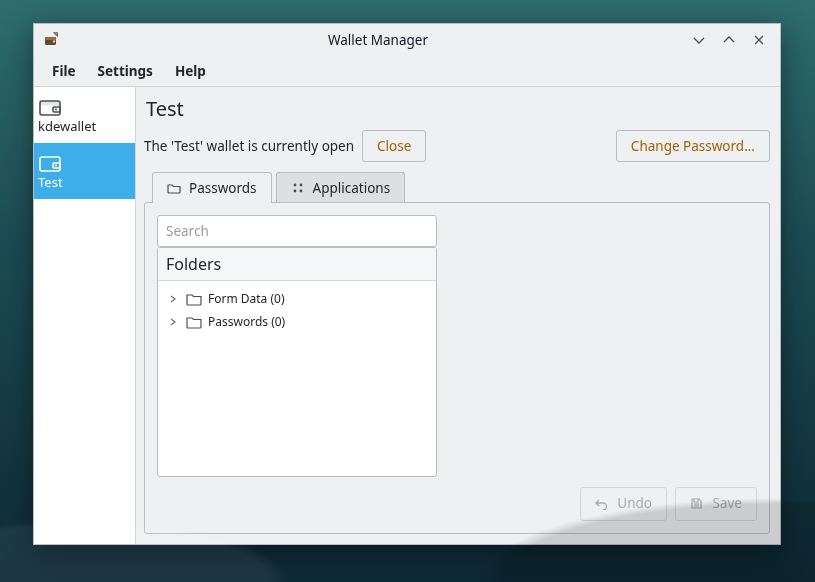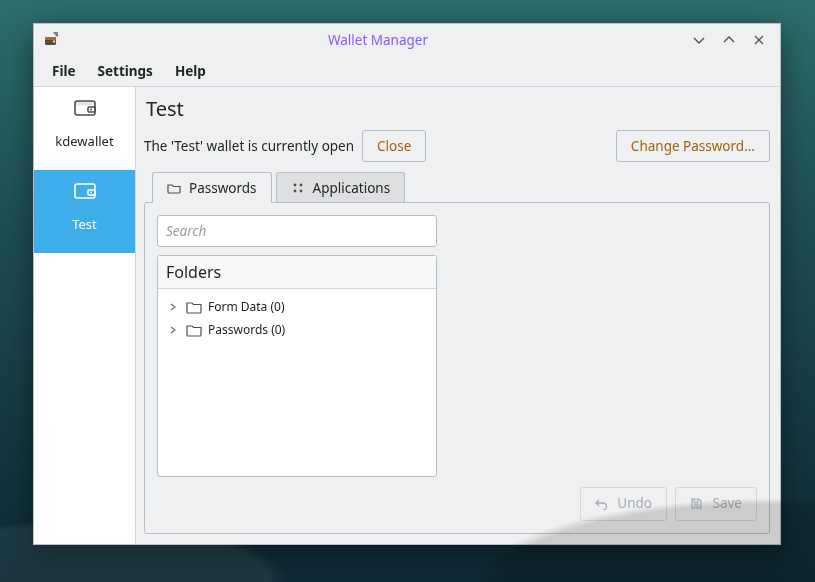--- a/index.html
+++ b/index.html
@@ -44,21 +44,21 @@
   .titlebar .app-icon{
     width:18px;height:18px;
     display:inline-flex;align-items:center;justify-content:center;
     margin-right:6px;
   }
   .titlebar .app-icon svg{width:16px;height:16px;}
   .titlebar .title{
     flex:1;
     text-align:center;
     font-size:13.5px;
-    color:#8b5cf6;
+    color:#0f172a;
   }
   .win-controls{ display:flex; gap:12px; align-items:center; padding-right:4px;}
   .win-controls button{
     width:18px;height:18px;background:none;border:none;cursor:pointer;
     display:flex;align-items:center;justify-content:center;
     color:#4d4f52;
   }
   .win-controls svg{width:14px;height:14px;}
   
   .menubar{
@@ -85,23 +85,22 @@
   .sidebar{
     width:102px;
     background:#fff;
     border-right:1px solid #d1d4d8;
     display:flex;
     flex-direction:column;
   }
   .wallet-item{
     display:flex;
     flex-direction:column;
-    align-items:center;
-    gap:15px;
-    padding:10px 4px 20px;
+    gap:0;
+    padding:10px 4px 8px;
     cursor:default;
     font-size:13px;
   }
   .wallet-item .wicon{width:24px;height:20px;}
   .wallet-item.selected{
     background:#3daee9;
     color:#fff;
   }
   .main{
     flex:1;
@@ -167,22 +166,21 @@
     display:flex;
     flex-direction:column;
     padding:12px;
     min-height:0;
   }
   .search{
     width:280px;
     border:1px solid #b9bdc1;
     border-radius:3px;
     background:#fff;
-    margin-bottom:8px;
-    font-style:italic;
+    margin-bottom:0;
   }
   .search input{
     width:100%;
     border:none;
     outline:none;
     padding:6px 8px;
     font:inherit;
     color:#232627;
     background:transparent;
   }

